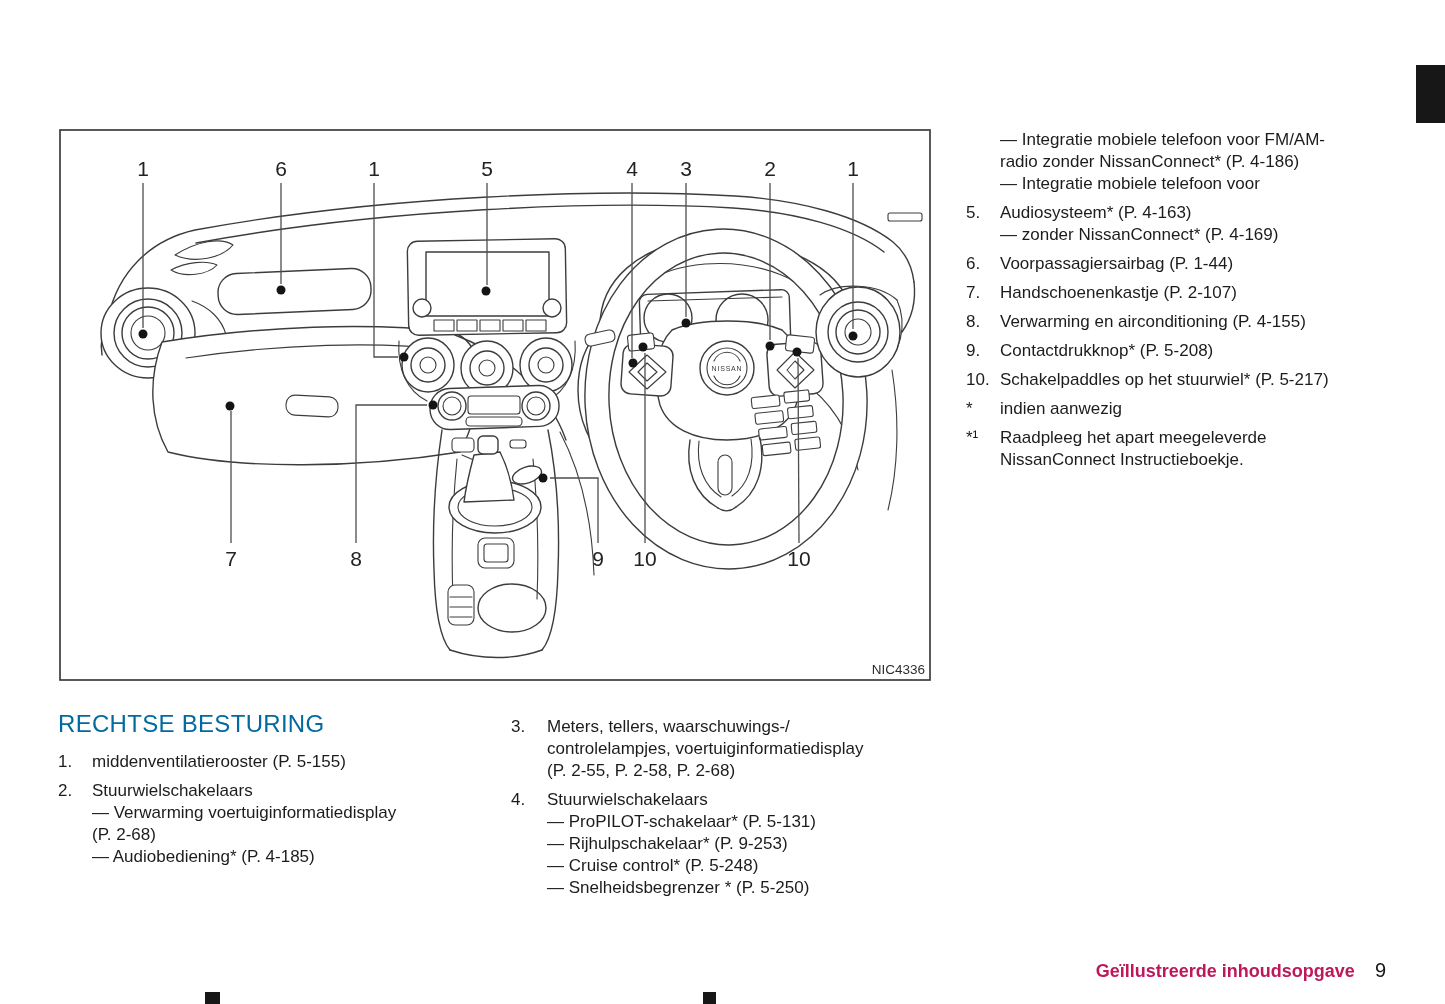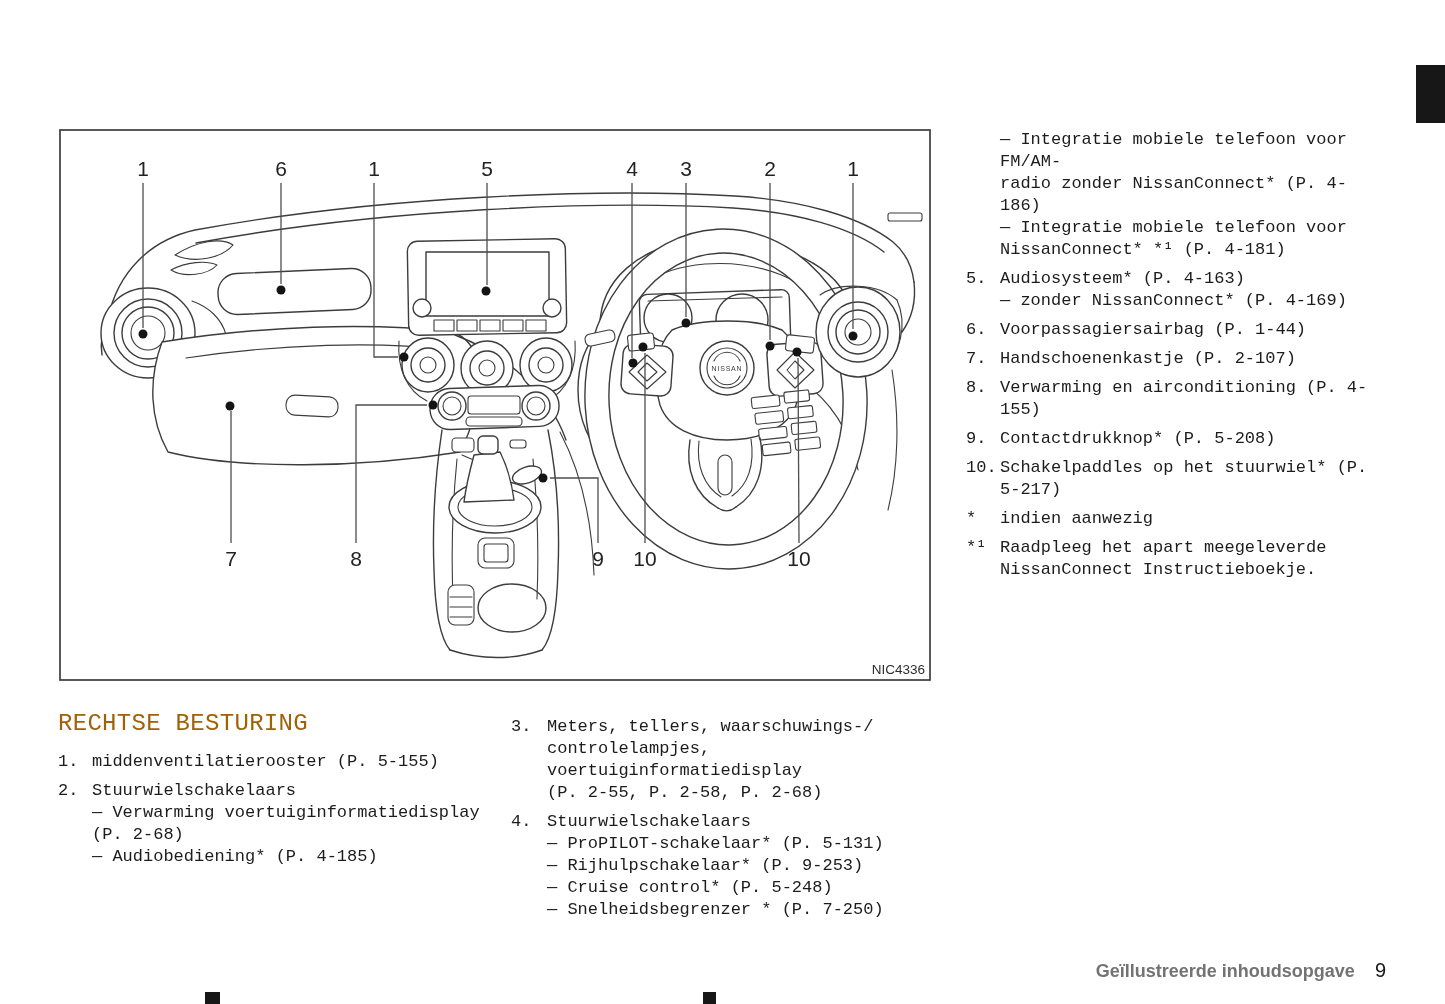--- a/index.html
+++ b/index.html
@@ -24,34 +24,34 @@
   .art{stroke:#3c3c3c;stroke-width:1.4;fill:none;stroke-linecap:round;stroke-linejoin:round;}
   .artw{stroke:#3c3c3c;stroke-width:1.4;fill:#ffffff;stroke-linejoin:round;}
   .thin{stroke-width:1.1;}
   .leader{stroke:#4d4d4d;stroke-width:1.3;fill:none;}
   .dot{fill:#141414;stroke:none;}
   .callout-num{font-family:"Liberation Sans",sans-serif;font-size:21px;fill:#222;text-anchor:middle;}
   .fig-code{font-family:"Liberation Sans",sans-serif;font-size:13.5px;fill:#2e2e2e;text-anchor:end;}
   .hub-logo{font-family:"Liberation Sans",sans-serif;font-size:7px;letter-spacing:.8px;fill:#3c3c3c;text-anchor:middle;}
 
   
-  .col{position:absolute;font-size:17px;line-height:22px;color:#1c1c1c;font-family:Liberation Mono, monospace;}
+  .col{position:absolute;font-size:17px;line-height:22px;color:#1c1c1c;}
   .col-right{left:966px;top:129px;width:420px;}
   .col-left{left:58px;top:710px;width:440px;}
   .col-mid{left:511px;top:716px;width:440px;}
-  .section-heading{font-size:24px;line-height:28px;letter-spacing:.3px;color:#a16207;margin:0 0 13px 0;font-weight:400;}
+  .section-heading{font-size:24px;line-height:28px;letter-spacing:.3px;color:#0369a1;margin:0 0 13px 0;font-weight:400;}
   .li{position:relative;padding-left:34px;margin-bottom:7px;}
   .col-mid .li{padding-left:36px;}
   .li .num{position:absolute;left:0;top:0;}
   .line{display:block;}
   .cont{padding-left:34px;margin-bottom:7px;}
 
   
   .footer{position:absolute;top:959px;right:59px;display:flex;align-items:baseline;}
-  .footer-title{font-weight:700;font-size:18px;color:#737373;text-align:right;}
+  .footer-title{font-weight:700;font-size:18px;color:#be185d;text-align:right;}
   .footer-page{font-size:20px;color:#161616;margin-left:20px;}
 </style>
 </head>
 <body>
 
 <div class="page">
 
   <div class="tab-marker"></div>
 
   <figure class="figure">
@@ -274,21 +274,20 @@
 
       <text class="fig-code" x="866" y="545">NIC4336</text>
     </svg>
   </figure>
 
   <section class="col col-right">
     <div class="cont">
       <span class="line">— Integratie mobiele telefoon voor FM/AM-</span>
       <span class="line">radio zonder NissanConnect* (P. 4-186)</span>
       <span class="line">— Integratie mobiele telefoon voor</span>
-      <span class="line">NissanConnect* *¹ (P. 4-181)</span>
     </div>
     <div class="li">
       <span class="num">5.</span>
       <span class="line">Audiosysteem* (P. 4-163)</span>
       <span class="line">— zonder NissanConnect* (P. 4-169)</span>
     </div>
     <div class="li">
       <span class="num">6.</span>
       <span class="line">Voorpassagiersairbag (P. 1-44)</span>
     </div>
@@ -340,21 +339,21 @@
       <span class="line">Meters, tellers, waarschuwings-/</span>
       <span class="line">controlelampjes, voertuiginformatiedisplay</span>
       <span class="line">(P. 2-55, P. 2-58, P. 2-68)</span>
     </div>
     <div class="li">
       <span class="num">4.</span>
       <span class="line">Stuurwielschakelaars</span>
       <span class="line">— ProPILOT-schakelaar* (P. 5-131)</span>
       <span class="line">— Rijhulpschakelaar* (P. 9-253)</span>
       <span class="line">— Cruise control* (P. 5-248)</span>
-      <span class="line">— Snelheidsbegrenzer * (P. 7-250)</span>
+      <span class="line">— Snelheidsbegrenzer * (P. 5-250)</span>
     </div>
   </section>
 
   <div class="footer">
     <span class="footer-title">Geïllustreerde inhoudsopgave</span>
     <span class="footer-page">9</span>
   </div>
 
   <div class="reg-mark m1"></div>
   <div class="reg-mark m2"></div>

